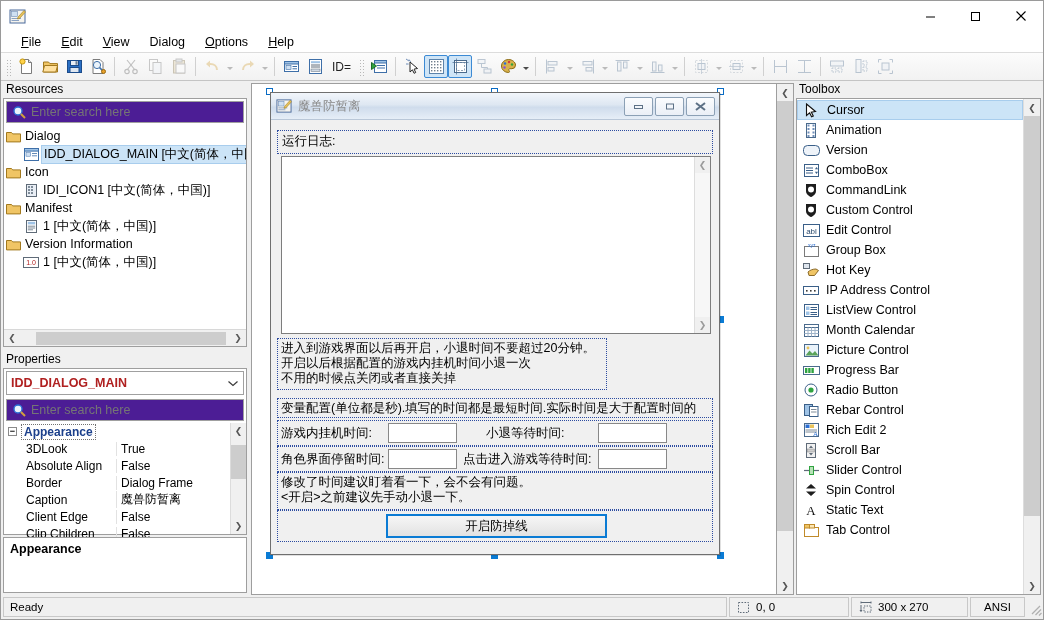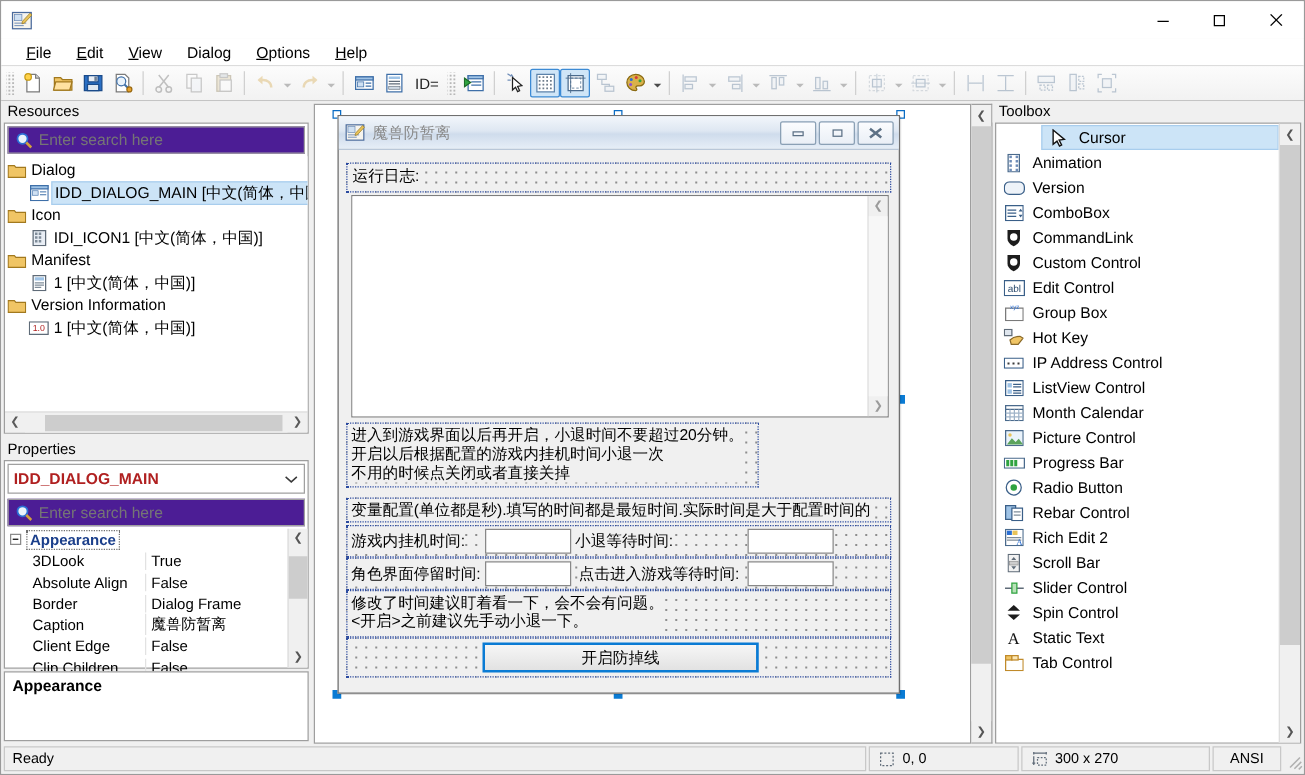--- a/index.html
+++ b/index.html
@@ -214,21 +214,21 @@
 
   
   .rightcol { width: 249px; min-width: 249px; display: flex; flex-direction: column; }
   .tbx-box { margin: 0 2px 0 2px; border: 1px solid #9e9e9e; background: #fff; flex: 1; display: flex; min-height: 0; }
   .tbx-list { flex: 1; overflow: hidden; padding-top: 1px; }
   .tbx-item {
     display: flex; align-items: center; height: 20px; padding-left: 4px;
     font-size: 12.5px; color: #000; white-space: nowrap;
   }
   .tbx-item .ti { width: 20px; height: 18px; display: flex; align-items: center; justify-content: center; flex: none; margin-right: 5px; }
-  .tbx-item.selected { background: #cce4f7; border: 1px solid #a8cded; height: 20px; margin-left: 36px; }
+  .tbx-item.selected { background: #cce4f7; border: 1px solid #a8cded; height: 20px; }
   .tbx-sb { width: 17px; background: #f0f0f0; display: flex; flex-direction: column; border-left: 1px solid #ddd; }
   .tbx-sb .sb-btn { height: 17px; display: flex; align-items: center; justify-content: center; font-size: 9px; color: #555; }
   .tbx-sb .sb-track { flex: 1; position: relative; }
   .tbx-sb .sb-thumb { position: absolute; top: 0; left: 0; right: 0; height: 400px; background: #cdcdcd; }
 
   
   .statusbar {
     height: 24px; min-height: 24px; background: #f0f0f0;
     display: flex; align-items: stretch; padding: 2px 0 2px 2px; gap: 2px;
   }
@@ -799,21 +799,21 @@
               </div>
             </div>
 
             <div class="ctl sel-dotted dotgrid" style="left:6px; top:278px; width:436px; height:20px;">
               <div class="ctl-label" style="position:absolute; left:3px; top:2px; background:#f0f0f0;">变量配置(单位都是秒).填写的时间都是最短时间.实际时间是大于配置时间的</div>
             </div>
 
             <div class="ctl sel-dotted dotgrid" style="left:6px; top:300px; width:436px; height:26px;">
               <span class="ctl-label" style="position:absolute; left:3px; top:5px; background:#f0f0f0;">游戏内挂机时间:</span>
               <input class="ed-input" type="text" style="position: absolute; left: 110px; top: 2px; width: 69px;">
-              <span class="ctl-label" style="position:absolute; left:182px; top:5px; background:#f0f0f0;">小退等待时间:</span>
+              <span class="ctl-label" style="position:absolute; left:208px; top:5px; background:#f0f0f0;">小退等待时间:</span>
               <input class="ed-input" type="text" style="position: absolute; left: 320px; top: 2px; width: 69px;">
             </div>
 
             <div class="ctl sel-dotted dotgrid" style="left:6px; top:326px; width:436px; height:26px;">
               <span class="ctl-label" style="position:absolute; left:3px; top:5px; background:#f0f0f0;">角色界面停留时间:</span>
               <input class="ed-input" type="text" style="position: absolute; left: 110px; top: 2px; width: 69px;">
               <span class="ctl-label" style="position:absolute; left:185px; top:5px; background:#f0f0f0;">点击进入游戏等待时间:</span>
               <input class="ed-input" type="text" style="position: absolute; left: 320px; top: 2px; width: 69px;">
             </div>
 
@@ -1123,21 +1123,21 @@
       <span>Ready</span>
     </div>
     <div class="sb-cell" style="width:120px;">
       <span class="sb-ico">
         <svg width="13" height="13" viewBox="0 0 13 13">
           <rect x="1.5" y="1.5" width="10" height="10" fill="none" stroke="#5f6b78" stroke-dasharray="1.6 1.4"></rect>
         </svg>
       </span>
       <span>0, 0</span>
     </div>
-    <div class="sb-cell" style="width:151px;">
+    <div class="sb-cell" style="width:117px;">
       <span class="sb-ico">
         <svg width="14" height="13" viewBox="0 0 14 13">
           <line x1="2" y1="1.5" x2="12" y2="1.5" stroke="#5f6b78"></line>
           <path d="M2 .5v2M12 .5v2" stroke="#5f6b78"></path>
           <path d="M2 4v7M.8 9.5h2.4" stroke="#5f6b78"></path>
           <rect x="5" y="5" width="7" height="6" fill="none" stroke="#5f6b78" stroke-dasharray="1.4 1.2"></rect>
         </svg>
       </span>
       <span>300 x 270</span>
     </div>

